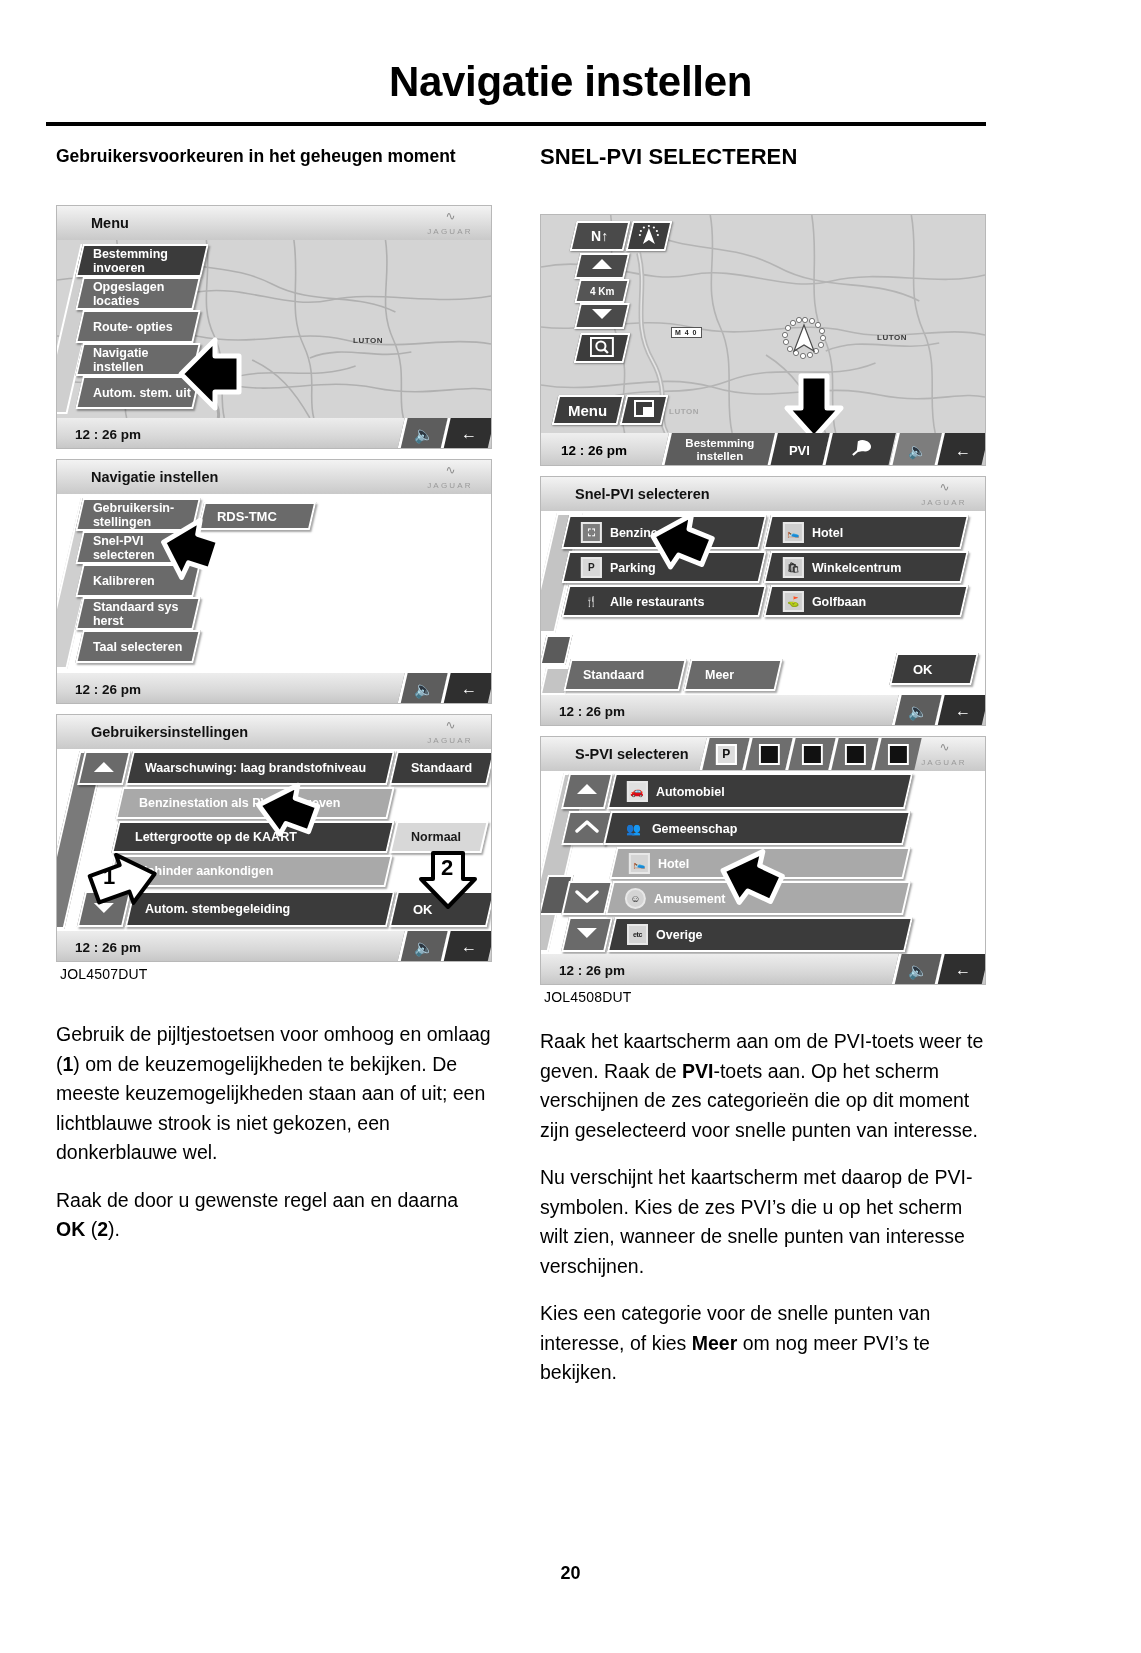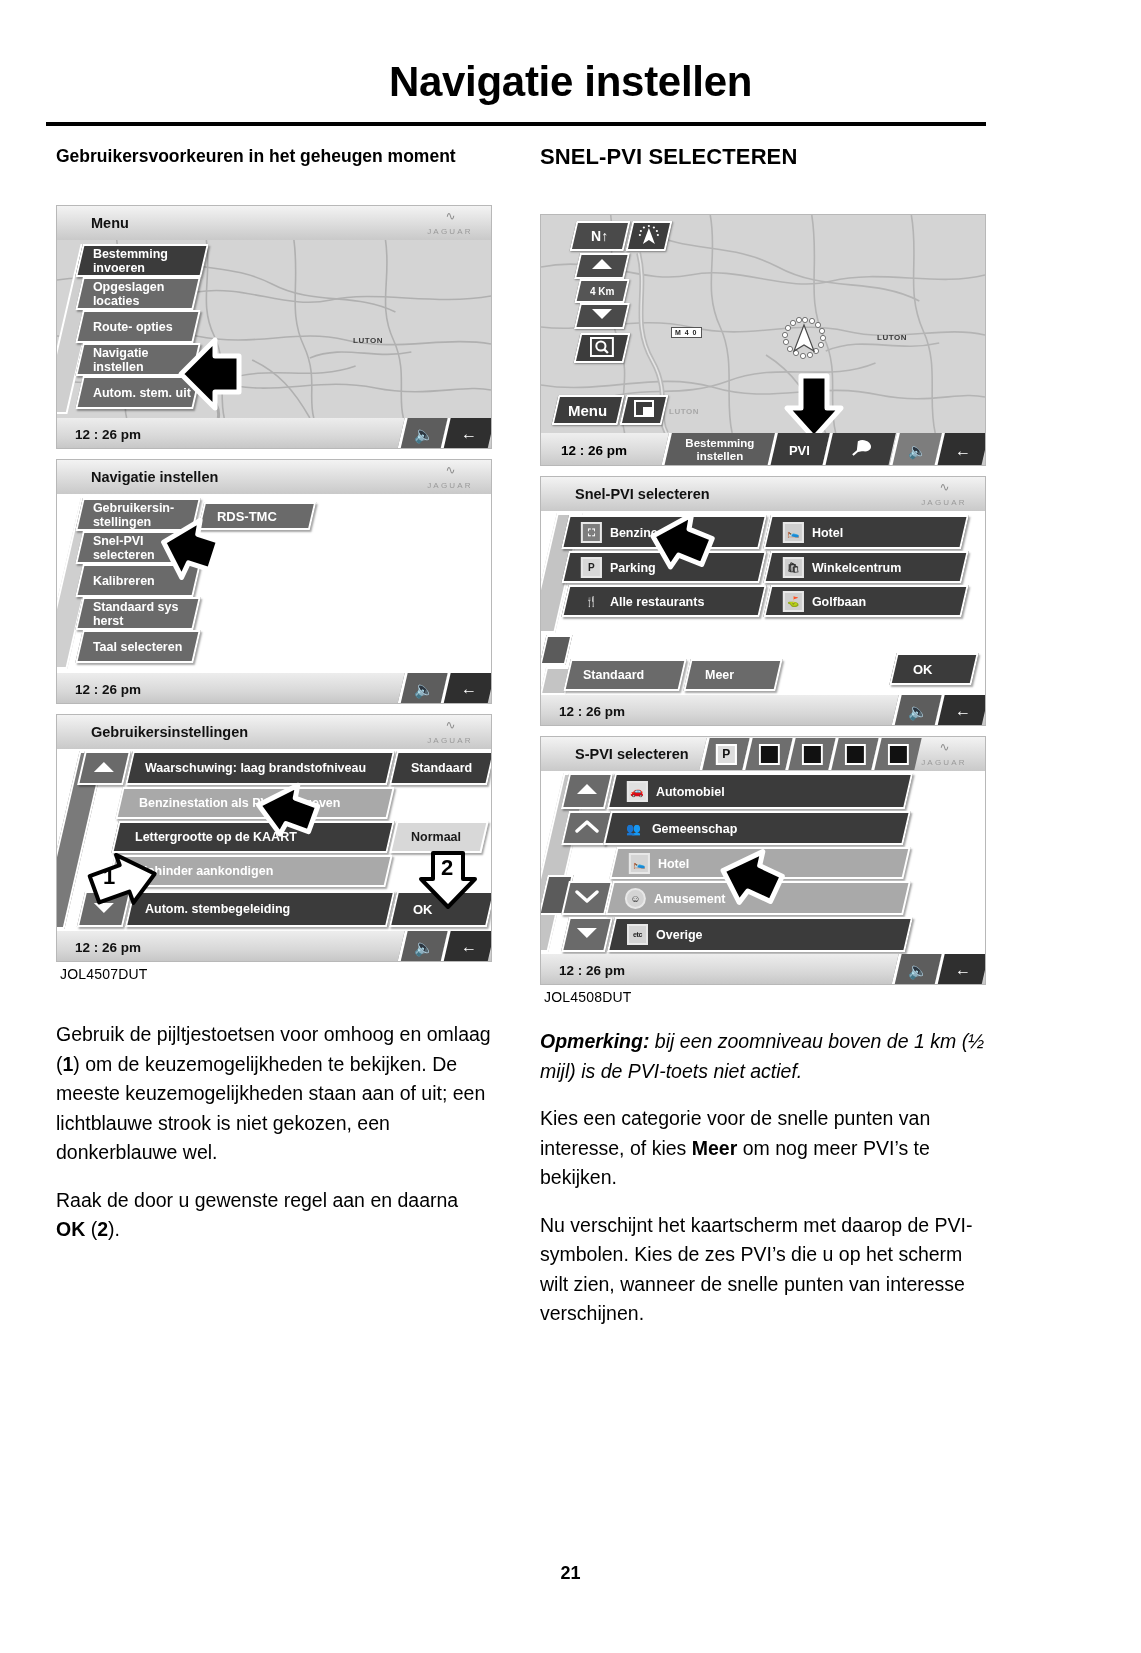--- a/index.html
+++ b/index.html
@@ -797,19 +797,19 @@
         <span class="foot-btn back">
             <span>←</span>
           </span>
       </span>
     </div>
   </div>
 
   <div class="caption">JOL4508DUT</div>
 
   <div style="margin-top:22px;">
-    <p class="body note"><b>Opmerking:</b> bij een zoomniveau boven de 1 km (½ mijl) is de PVI-toets niet actief.</p>
+    <p class="body">Raak het kaartscherm aan om de PVI-toets weer te geven. Raak de <b>PVI</b>-toets aan. Op het scherm verschijnen de zes categorieën die op dit moment zijn geselecteerd voor snelle punten van interesse.</p>
+    <p class="body">Nu verschijnt het kaartscherm met daarop de PVI-symbolen. Kies de zes PVI’s die u op het scherm wilt zien, wanneer de snelle punten van interesse verschijnen.</p>
     <p class="body">Kies een categorie voor de snelle punten van interesse, of kies <b>Meer</b> om nog meer PVI’s te bekijken.</p>
-    <p class="body">Nu verschijnt het kaartscherm met daarop de PVI-symbolen. Kies de zes PVI’s die u op het scherm wilt zien, wanneer de snelle punten van interesse verschijnen.</p>
   </div>
 </div>
 
-<div class="page-number">21</div>
+<div class="page-number">20</div>
 
 </body></html>

